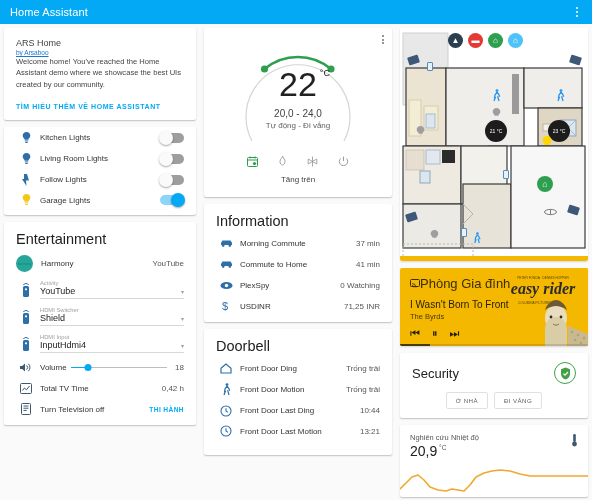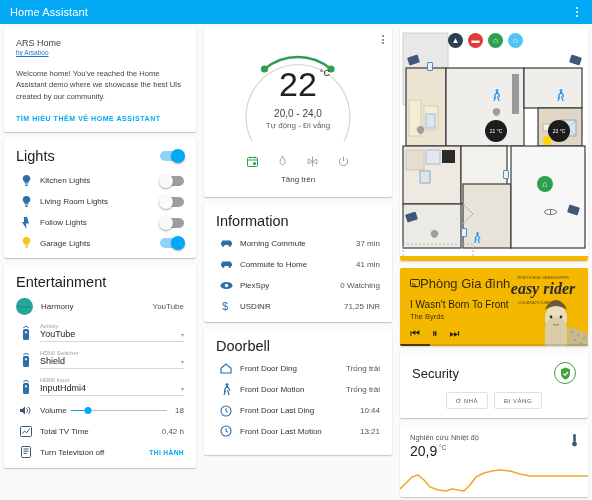--- a/index.html
+++ b/index.html
@@ -32,21 +32,21 @@
     background: #fff; border-radius: 2px;
     box-shadow: 0 1px 2px rgba(0,0,0,.14), 0 1px 1px rgba(0,0,0,.10);
     margin-bottom: 7px; overflow: hidden;
   }
   .card-title { font-size: 14.5px; color: #212121; font-weight: 400; padding: 9px 12px 4px; }
 
   
   .welcome-body { padding: 10px 12px 4px; }
   .welcome-name { font-size: 9px; color: #424242; }
   .welcome-by { font-size: 6.5px; color: #1976d2; text-decoration: underline; margin-top: 1px; }
-  .welcome-text { font-size: 7.6px; color: #444; line-height: 1.5; margin-top: 12px; }
+  .welcome-text { font-size: 7.6px; color: #444; line-height: 1.5; margin-top: 0; }
   .welcome-action { font-size: 7px; color: #03a9f4; font-weight: 700; letter-spacing: .55px;
     padding: 9px 12px 10px; cursor: pointer; }
 
   
   .row { display: flex; align-items: center; padding: 4px 12px; min-height: 21px; }
   .row .ic { width: 20px; flex: 0 0 20px; display: flex; align-items: center; justify-content: center; }
   .row .lbl { flex: 1; font-size: 8px; color: #333; padding-left: 4px; }
   .row .val { font-size: 8px; color: #555; white-space: nowrap; }
 
   
@@ -156,26 +156,20 @@
       <div class="card">
         <div class="welcome-body">
           <div class="welcome-name">ARS Home</div>
           <div class="welcome-by">by Arsaboo</div>
           <div class="welcome-text">Welcome home! You've reached the Home Assistant demo where we showcase the best UIs created by our community.</div>
         </div>
         <div class="welcome-action">TÌM HIỂU THÊM VỀ HOME ASSISTANT</div>
       </div>
 
       <div class="card">
-        <div class="lights-head">
-          <div style="font-size:14.5px;color:#212121;">Lights</div>
-          <div class="sw on">
-              <i></i>
-            </div>
-        </div>
 
         <div class="row">
           <div class="ic">
             <svg width="9" height="12" viewBox="0 0 9 12">
                 <path d="M4.5 0C2.3 0 .7 1.6.7 3.6c0 1.4.8 2.3 1.4 3 .3.4.5.7.5 1.1h3.8c0-.4.2-.7.5-1.1.6-.7 1.4-1.6 1.4-3C8.3 1.6 6.7 0 4.5 0z" fill="#2f6fa8"></path>
                 <rect x="2.8" y="8.4" width="3.4" height="1" fill="#2f6fa8"></rect>
                 <rect x="3.2" y="10" width="2.6" height="1" rx=".5" fill="#2f6fa8"></rect>
               </svg>
           </div>
           <div class="lbl">Kitchen Lights</div>

